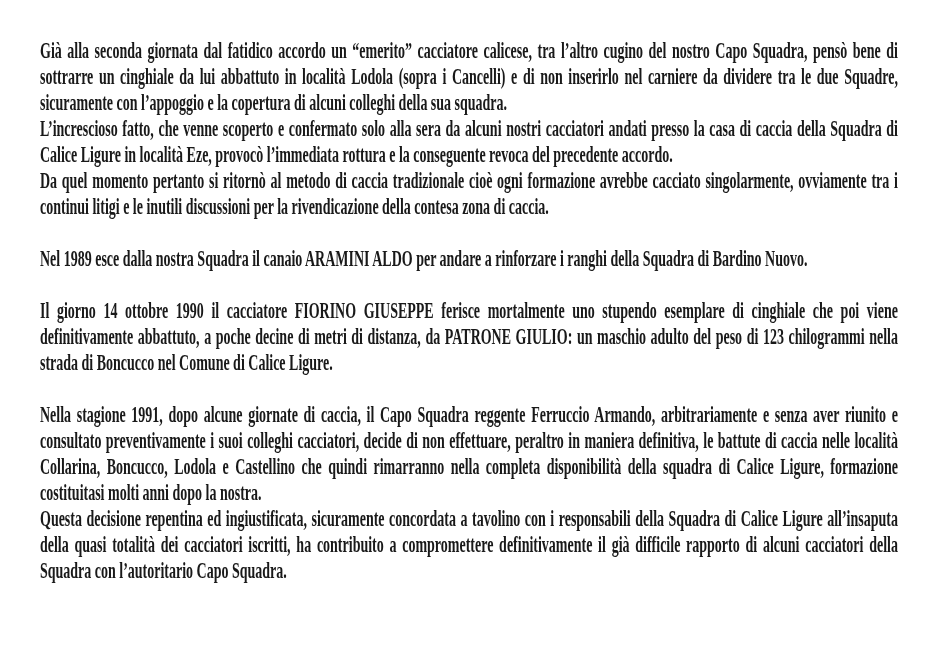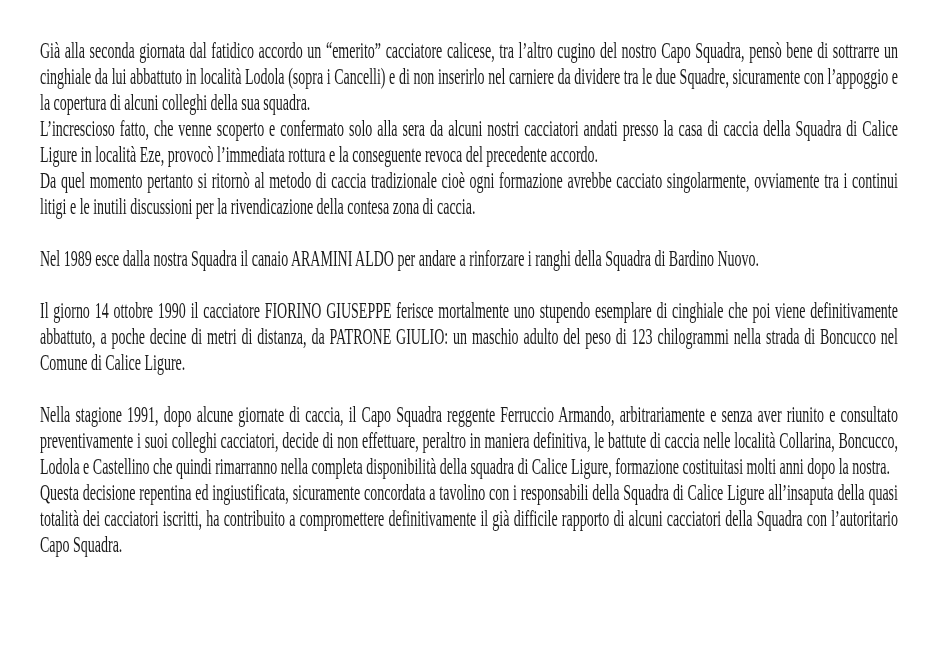--- a/index.html
+++ b/index.html
@@ -6,20 +6,21 @@
     margin: 0;
     padding: 0;
     background: #ffffff;
   }
   .page {
     position: relative;
     width: 940px;
     height: 664px;
     background: #ffffff;
     overflow: hidden;
+    font-weight: bold;
   }
   
   .text-column {
     position: absolute;
     left: 40px;
     top: 38px;
     width: 1380px;              
     transform: scaleX(0.6217);  
     transform-origin: top left;
     font-family: "Liberation Serif", "DejaVu Serif", serif;

